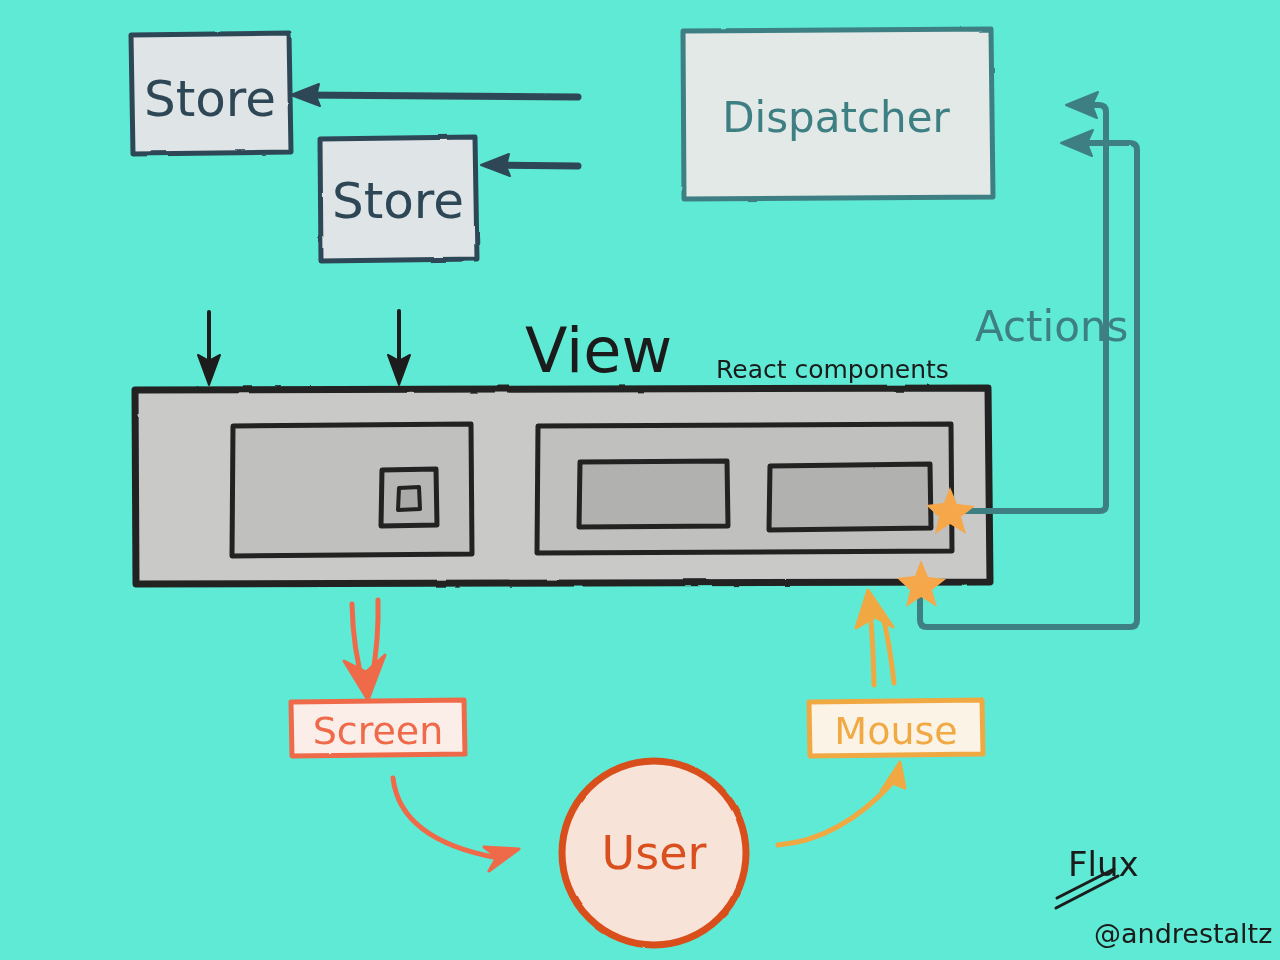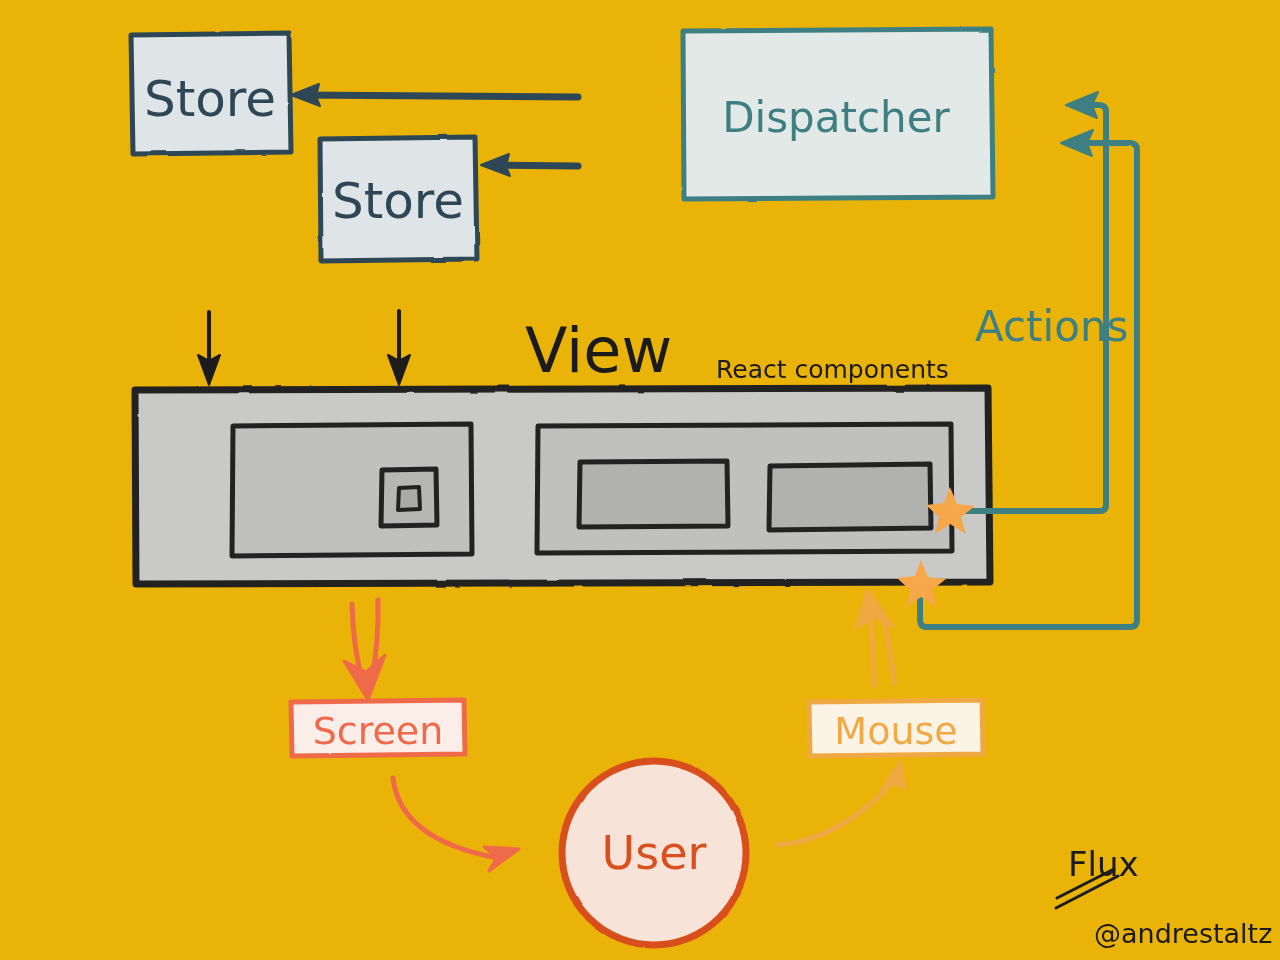--- a/index.html
+++ b/index.html
@@ -26,21 +26,21 @@
     font-family: "DejaVu Sans", sans-serif;
     font-weight: 400;
   }
   text {
     user-select: none;
   }
 </style>
 </head>
 <body>
 
-<div id="canvas" style="background: #eab308;">
+<div id="canvas" style="background: #5eead4;">
 
   <svg class="layer" viewBox="0 0 1280 960" xmlns="http://www.w3.org/2000/svg">
 
     <defs>
       <filter id="rough" x="-20%" y="-20%" width="140%" height="140%">
         <feTurbulence type="fractalNoise" baseFrequency="0.035" numOctaves="2" seed="7" result="n"></feTurbulence>
         <feDisplacementMap in="SourceGraphic" in2="n" scale="2.1" xChannelSelector="R" yChannelSelector="G"></feDisplacementMap>
       </filter>
       <filter id="rough2" x="-20%" y="-20%" width="140%" height="140%">
         <feTurbulence type="fractalNoise" baseFrequency="0.05" numOctaves="2" seed="19" result="n2"></feTurbulence>

